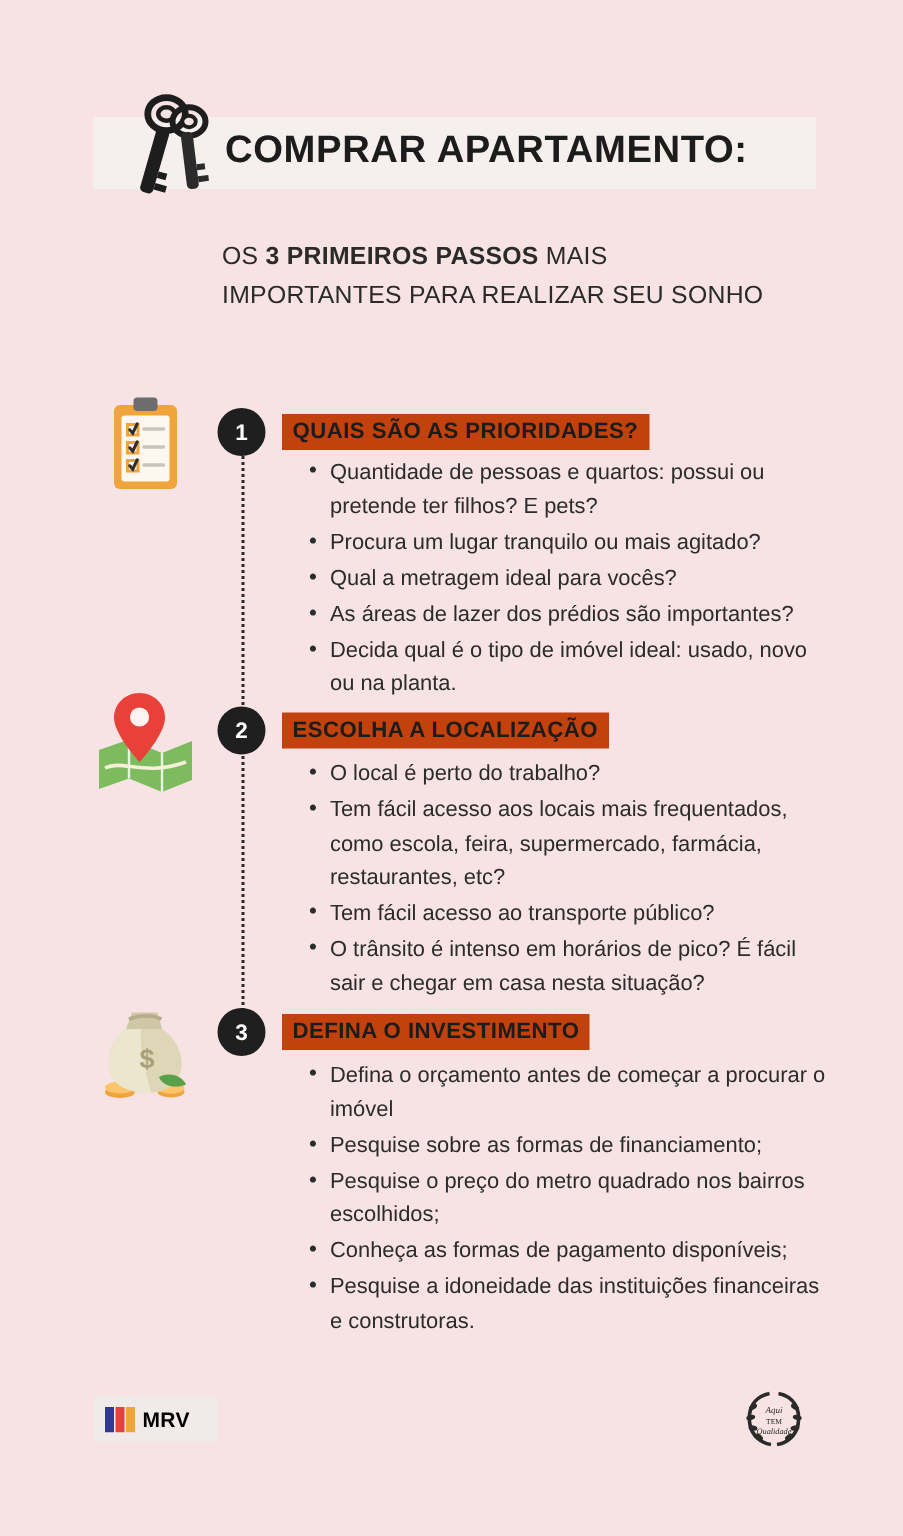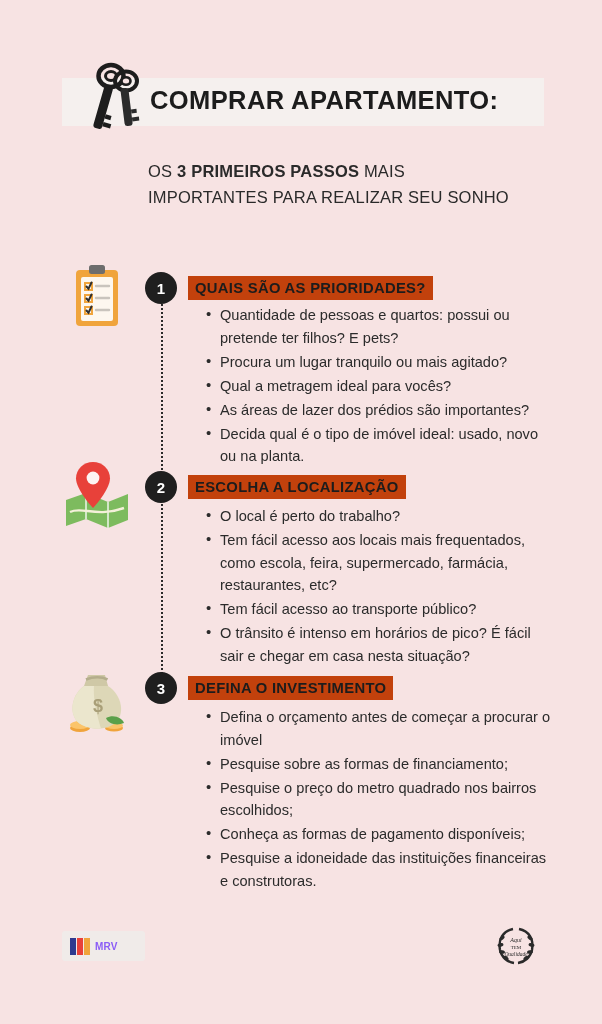--- a/index.html
+++ b/index.html
@@ -152,23 +152,23 @@
     width: 83px;
     height: 30px;
     background: #f0ebe9;
     border-radius: 3px;
     display: flex;
     align-items: center;
     padding-left: 8px;
   }
   .mrv-mark { width: 20px; height: 17px; position: relative; margin-right: 5px; }
   .mrv-text {
-    font-size: 10px;
+    font-size: 14px;
     font-weight: bold;
-    color: #8b5cf6;
+    color: #000000;
     letter-spacing: 0.2px;
   }
 
   .award {
     position: absolute;
     left: 489px;
     top: 926px;
     width: 54px;
     height: 40px;
   }

